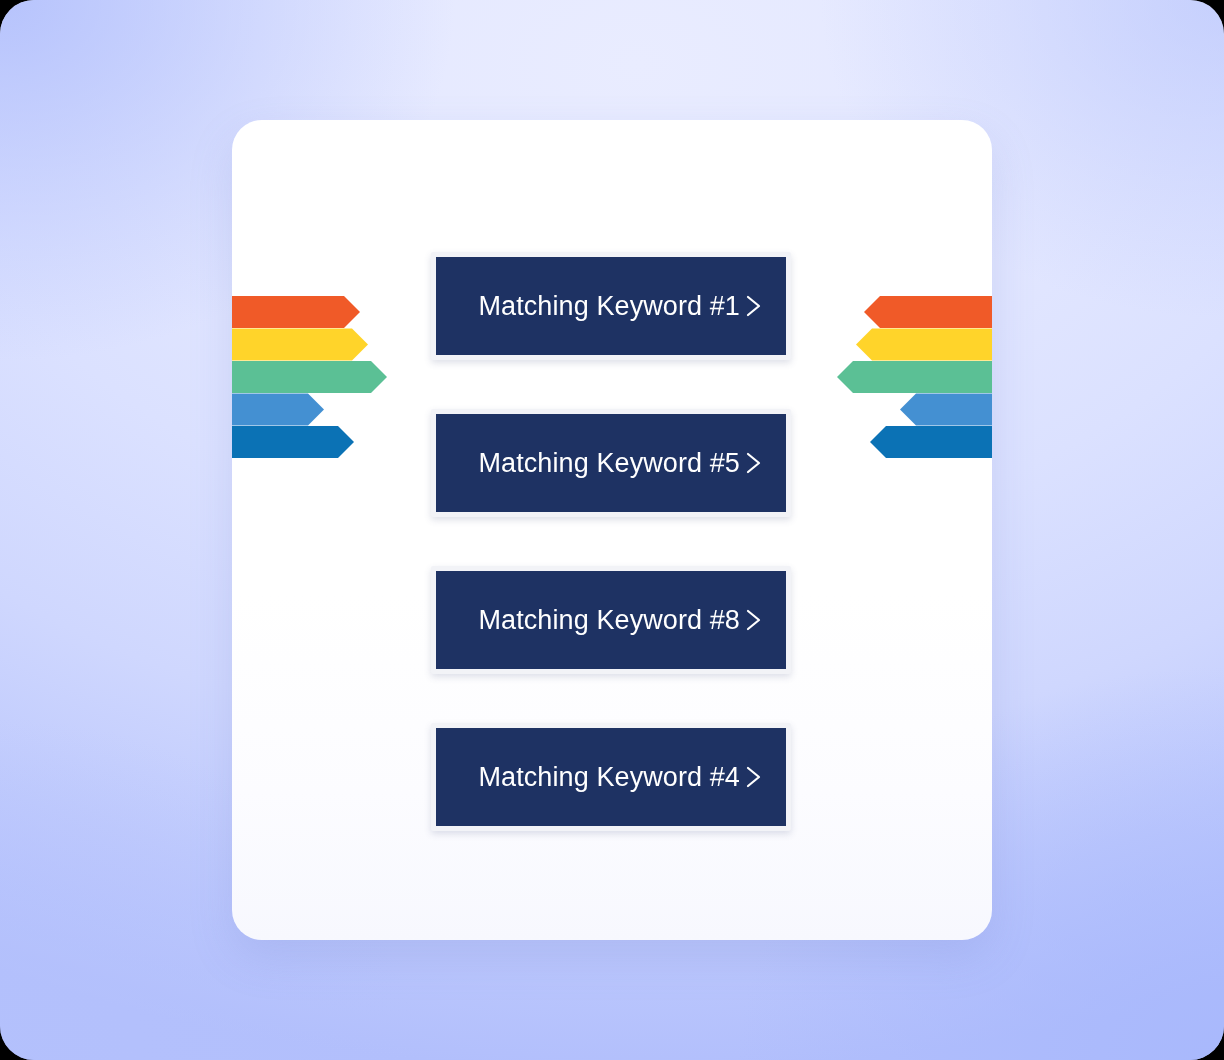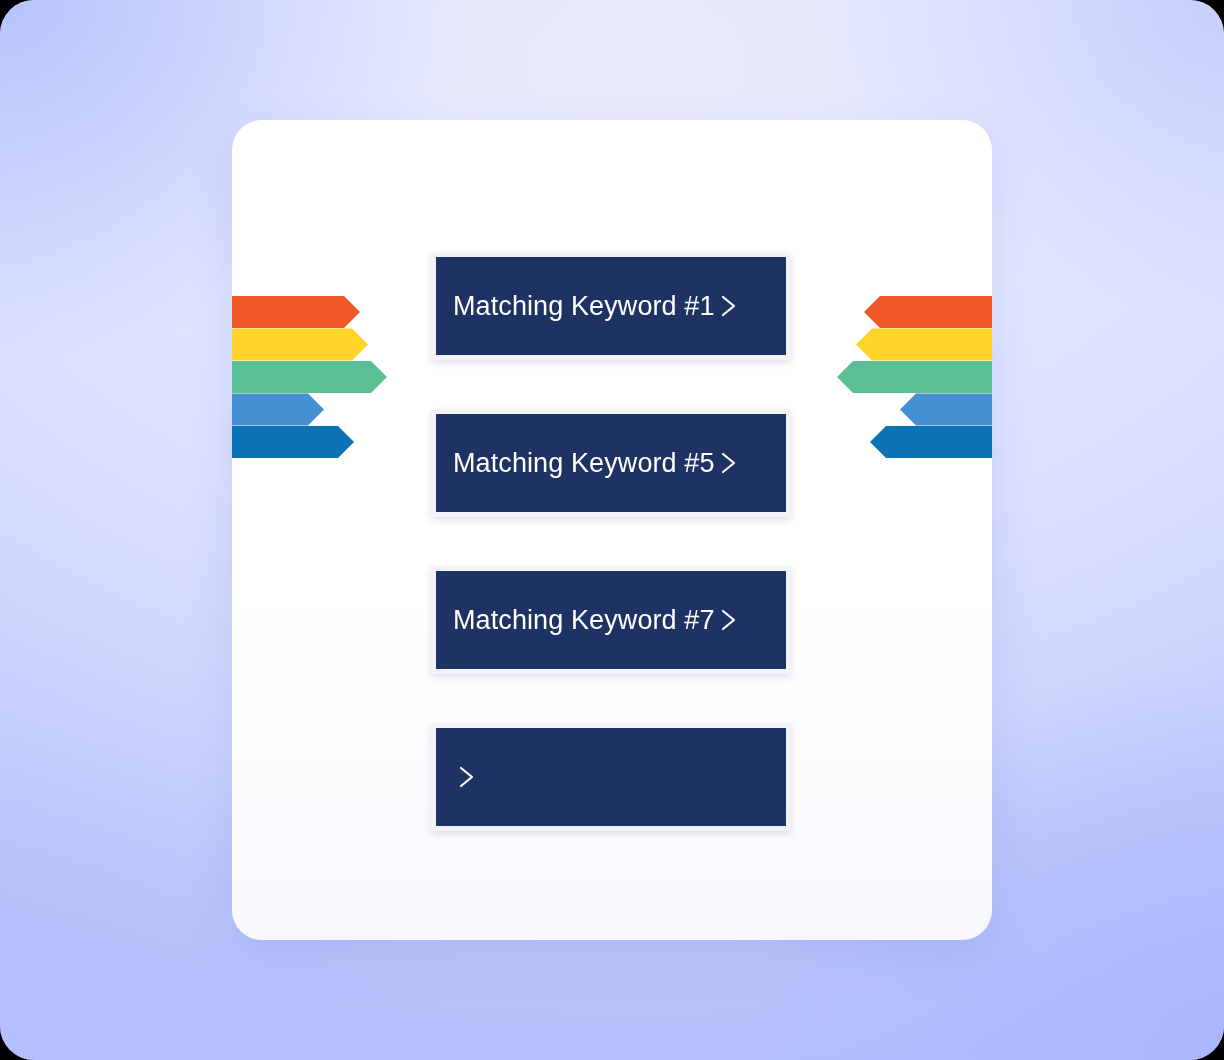--- a/index.html
+++ b/index.html
@@ -77,21 +77,21 @@
   .keyword-button {
     position: relative;
     box-sizing: border-box;
     width: 360px;
     height: 108px;
     background: #1e3263;
     border: 5px solid #f2f3f7;
     border-radius: 2px;
     display: flex;
     align-items: center;
-    justify-content: flex-start;
+    justify-content: flex-end;
     padding: 0 20px 0 17px;
     cursor: pointer;
     box-shadow: 0 3px 7px rgba(60,72,120,0.17);
   }
   .keyword-label {
     color: #ffffff;
     font-size: 27px;
     font-weight: 400;
     letter-spacing: 0.1px;
     line-height: 1;
@@ -146,29 +146,30 @@
     <div class="keyword-button">
       <span class="keyword-label">Matching Keyword #5</span>
       <span class="chevron-icon">
         <svg width="26" height="30" viewBox="0 0 26 30" aria-hidden="true">
           <polyline points="8,6 19,15 8,24" fill="none" stroke="#ffffff" stroke-width="2.2" stroke-linecap="round" stroke-linejoin="round"></polyline>
         </svg>
       </span>
     </div>
 
     <div class="keyword-button">
-      <span class="keyword-label">Matching Keyword #7</span>
+      <span class="keyword-label">Matching Keyword #8</span>
       <span class="chevron-icon">
         <svg width="26" height="30" viewBox="0 0 26 30" aria-hidden="true">
           <polyline points="8,6 19,15 8,24" fill="none" stroke="#ffffff" stroke-width="2.2" stroke-linecap="round" stroke-linejoin="round"></polyline>
         </svg>
       </span>
     </div>
 
     <div class="keyword-button">
+      <span class="keyword-label">Matching Keyword #4</span>
       <span class="chevron-icon">
         <svg width="26" height="30" viewBox="0 0 26 30" aria-hidden="true">
           <polyline points="8,6 19,15 8,24" fill="none" stroke="#ffffff" stroke-width="2.2" stroke-linecap="round" stroke-linejoin="round"></polyline>
         </svg>
       </span>
     </div>
 
   </div>
 </div>
 

